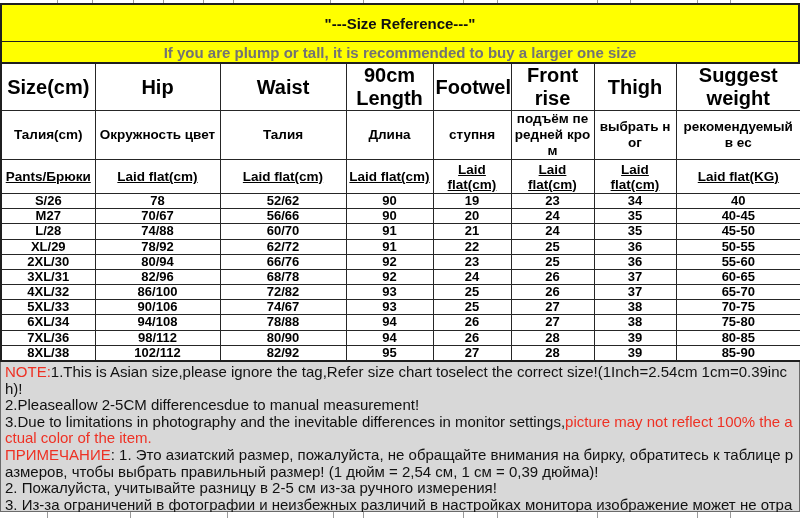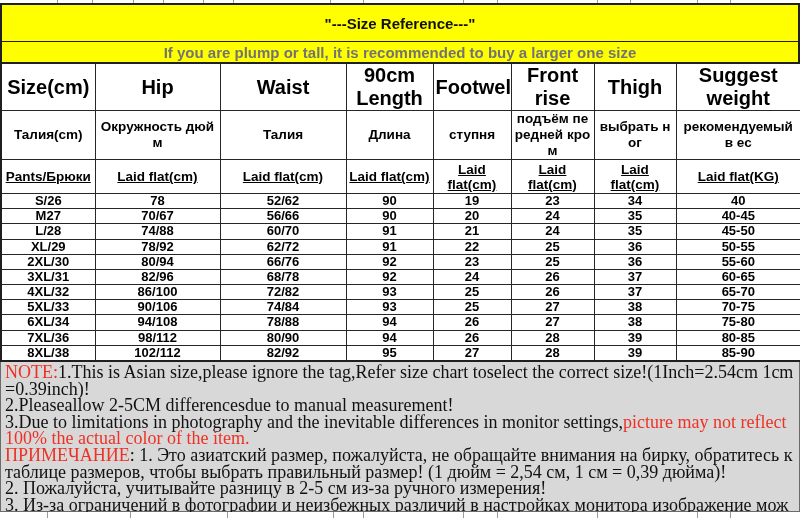--- a/index.html
+++ b/index.html
@@ -60,24 +60,23 @@
   .red-label { color: #ff0000; }
 
   
   .notes {
     width: 800px; height: 150px;
     background: #d8d8d8;
     border-left: 1.5px solid #6b6b6b;
     border-right: 1.5px solid #6b6b6b;
     border-bottom: 1.5px solid #6b6b6b;
     padding: 2px 4px 0 4px;
-    font-size: 18px; line-height: 16.6px;
+    font-size: 15px; line-height: 16.6px;
     color: #111;
     word-break: break-all;
-    font-family: Liberation Serif, serif;
   }
   .note-red { color: #ee3124; }
 </style>
 </head>
 <body>
 
 <div class="sheet">
 
   <div class="edge-strip top">
     <span class="tick" style="left:57px"></span>
@@ -116,21 +115,21 @@
         <td>Hip</td>
         <td>Waist</td>
         <td>90cm Length</td>
         <td>Footwell</td>
         <td>Front rise</td>
         <td>Thigh</td>
         <td>Suggest weight</td>
       </tr>
       <tr class="h-ru">
         <td>Талия(cm)</td>
-        <td>Окружность дюйм</td>
+        <td>Окружность цвет</td>
         <td>Талия</td>
         <td>Длина</td>
         <td>ступня</td>
         <td>подъём передней кром</td>
         <td>выбрать ног</td>
         <td>рекомендуемый в ес</td>
       </tr>
       <tr class="h-flat">
         <td class="red-label">Pants/Брюки</td>
         <td>Laid flat(cm)</td>
@@ -209,21 +208,21 @@
           <td>72/82</td>
           <td>93</td>
           <td>25</td>
           <td>26</td>
           <td>37</td>
           <td>65-70</td>
         </tr>
         <tr>
           <td>5XL/33</td>
           <td>90/106</td>
-          <td>74/84</td>
+          <td>74/67</td>
           <td>93</td>
           <td>25</td>
           <td>27</td>
           <td>38</td>
           <td>70-75</td>
         </tr>
         <tr>
           <td>6XL/34</td>
           <td>94/108</td>
           <td>78/88</td>

